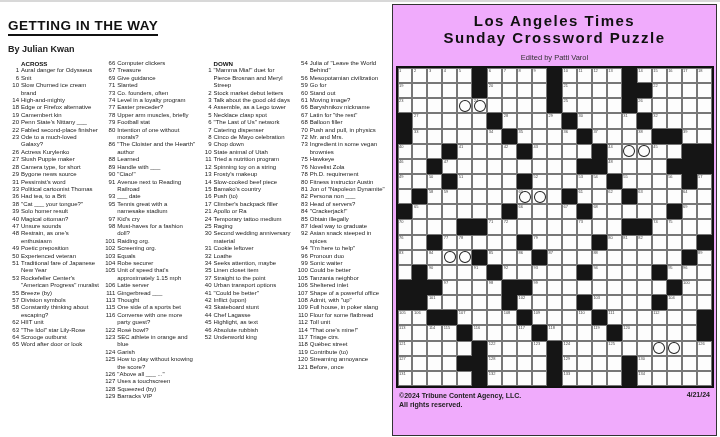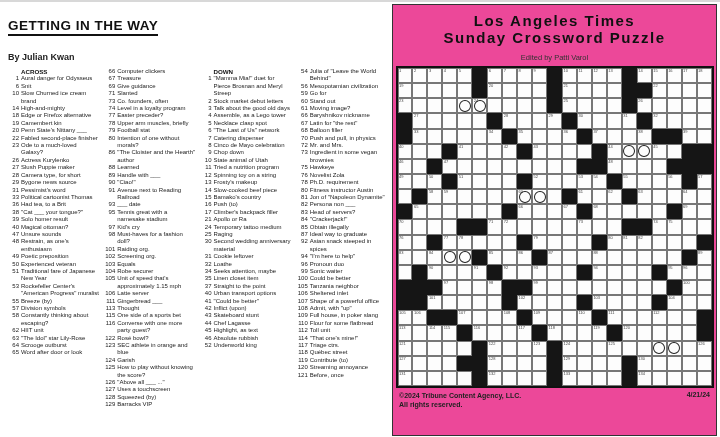--- a/index.html
+++ b/index.html
@@ -3,31 +3,31 @@
 <meta charset="utf-8">
 <style>
   * { margin:0; padding:0; box-sizing:border-box; }
   body { font-family:"Liberation Sans", sans-serif; background:#fff; }
   #page { position:relative; width:720px; height:437px; background:#fff; overflow:hidden; border-top:2px solid #d8d8d8; }
 
   
   #clues-panel { position:absolute; left:8px; top:14px; width:380px; height:428px; }
   #puzzle-title { font-size:13.5px; font-weight:bold; letter-spacing:.5px; color:#111;
                   border-bottom:2px solid #111; display:inline-block; padding-bottom:1px; }
-  #byline { font-size:9px; font-weight:bold; color:#222; margin-top:16px; }
+  #byline { font-size:9px; font-weight:bold; color:#222; margin-top:8px; }
   #clue-cols { display:flex; gap:5px; margin-top:6px; }
   .clue-col { width:92px; }
   .clue-head { font-size:6.2px; font-weight:bold; color:#111; line-height:7.4px; padding-left:13px; }
   .clue { display:flex; font-size:6px; line-height:7.4px; color:#222; }
   .cn { width:11px; text-align:right; flex:0 0 11px; }
   .ct { flex:1; padding-left:2px; }
 
   
   #puzzle-panel { position:absolute; left:392px; top:2px; width:325px; height:432px;
-                  border:1.5px solid #333; background:#ec4899; }
+                  border:1.5px solid #333; background:#f0abfc; }
   #paper-title { text-align:center; padding-top:7px; }
   .paper-line { font-size:15px; font-weight:bold; letter-spacing:1.5px; color:#111; line-height:17px; }
   #edited-by { font-size:7.5px; color:#333; margin-top:7px; }
 
   #crossword-grid { display:grid; width:318px; height:322px; margin:4px auto 0 auto;
                     border:2px solid #111; background:#111; gap:0; }
   .cell { position:relative; border:0.5px solid #777; background:#fdfdfd; }
   .cell.b { background:#151515; border-color:#151515; }
   .cnum { position:absolute; top:0; left:0.5px; font-size:4px; line-height:4px; color:#444; }
   .circ { position:absolute; inset:0.5px; border:0.8px solid #222; border-radius:50%; }

